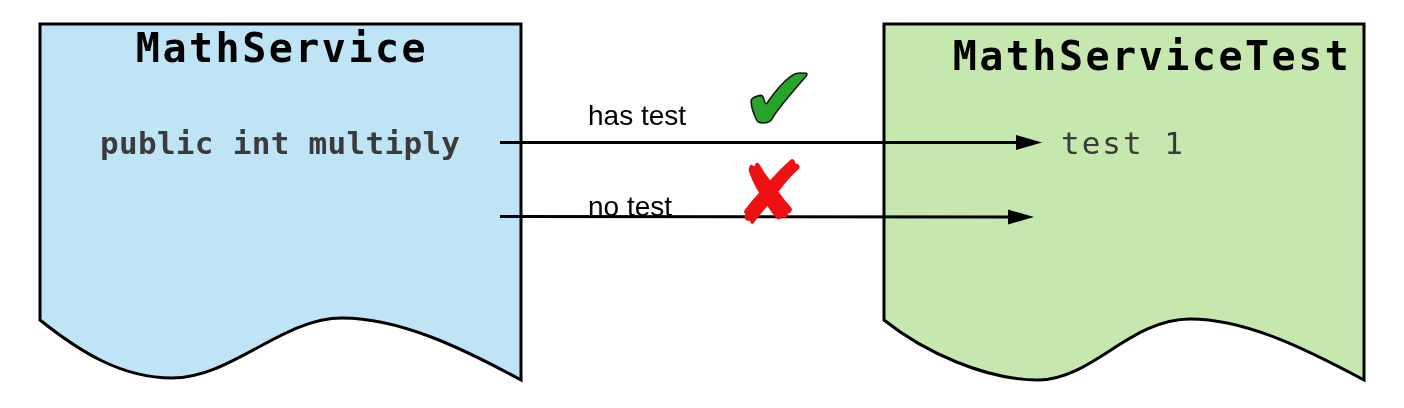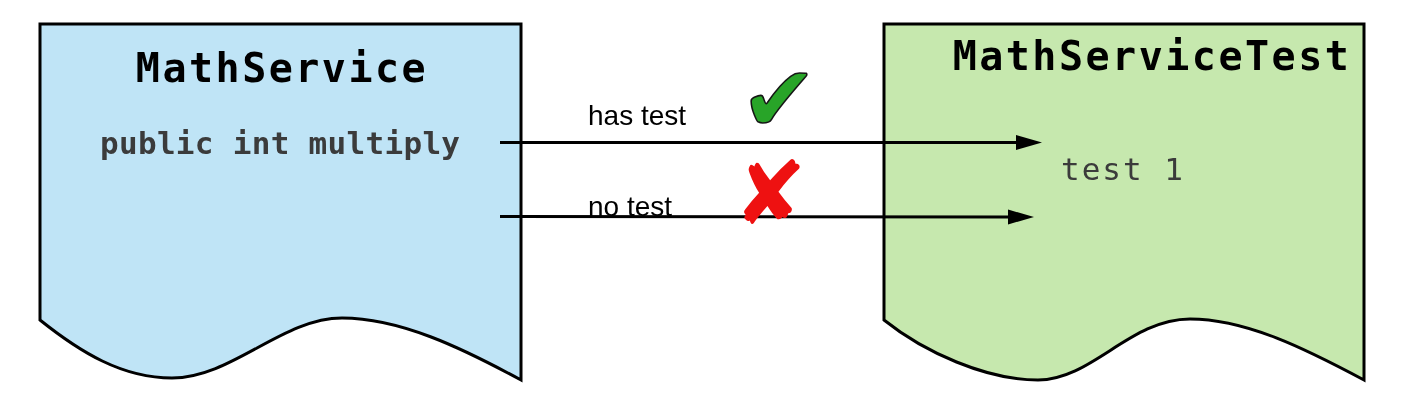--- a/index.html
+++ b/index.html
@@ -22,21 +22,21 @@
     line-height:40px;
   }
   .doc-line{
     font-family:"DejaVu Sans Mono", monospace;
     font-weight:normal;
     font-size:31px;
     letter-spacing:0.3px;
     color:#3b3b3b;
     line-height:32px;
   }
-  .test-line{letter-spacing:2px;margin-top:26px;}
+  .test-line{letter-spacing:2px;}
   .rel-label{
     font-family:Liberation Sans, sans-serif;
     font-size:28px;
     color:#000000;
     line-height:30px;
   }
   .status-icon{
     position:absolute;
     display:flex;align-items:center;justify-content:center;
     font-family:"DejaVu Sans","Liberation Sans",sans-serif;
@@ -73,21 +73,21 @@
       <line x1="500" y1="142.5" x2="1016" y2="142.5" stroke="#000000" stroke-width="2.8"></line>
       <polygon points="1016,135 1042,142.5 1016,150" fill="#000000"></polygon>
     </g>
 
     <g>
       <line x1="500" y1="216.5" x2="1008" y2="217" stroke="#000000" stroke-width="2.8"></line>
       <polygon points="1008,209.5 1034,217 1008,224.5" fill="#000000"></polygon>
     </g>
   </svg>
 
-  <div class="txt doc-title" style="left:43px;top:48px;width:478px;">MathService</div>
+  <div class="txt doc-title" style="left:43px;top:28px;width:478px;">MathService</div>
   <div class="txt doc-line" style="left:100px;top:127px;font-weight:bold;">public int multiply</div>
 
   <div class="txt doc-title" style="left:886px;top:36px;width:532px;">MathServiceTest</div>
   <div class="txt doc-line test-line" style="left:1061px;top:127px;">test 1</div>
 
   <div class="txt rel-label" style="left:588px;top:101px;width:156px;">has test</div>
   <div class="status-icon check" style="left:735px;top:56px;width:88px;height:88px;">✔</div>
 
   <div class="txt rel-label" style="left:588px;top:192px;width:154px;">no test</div>
   <div class="status-icon cross" style="left:736px;top:152px;width:68px;height:84px;">✘</div>

